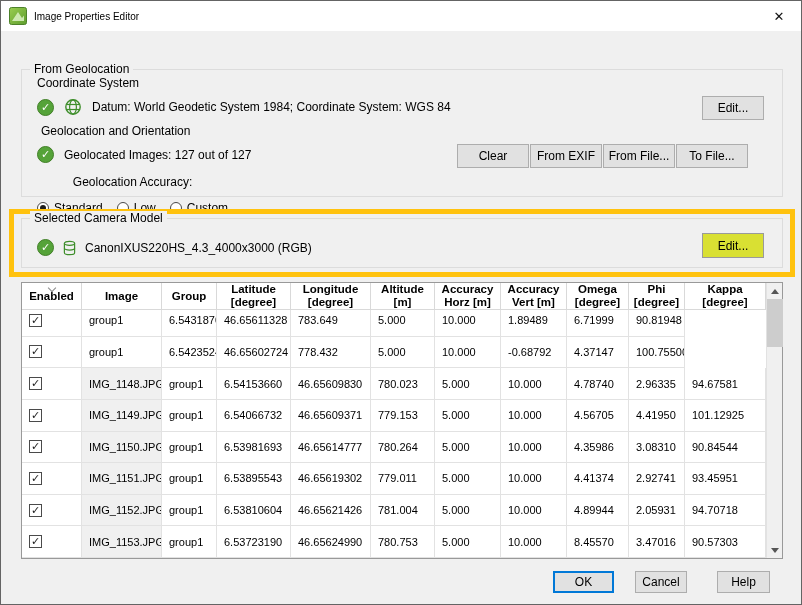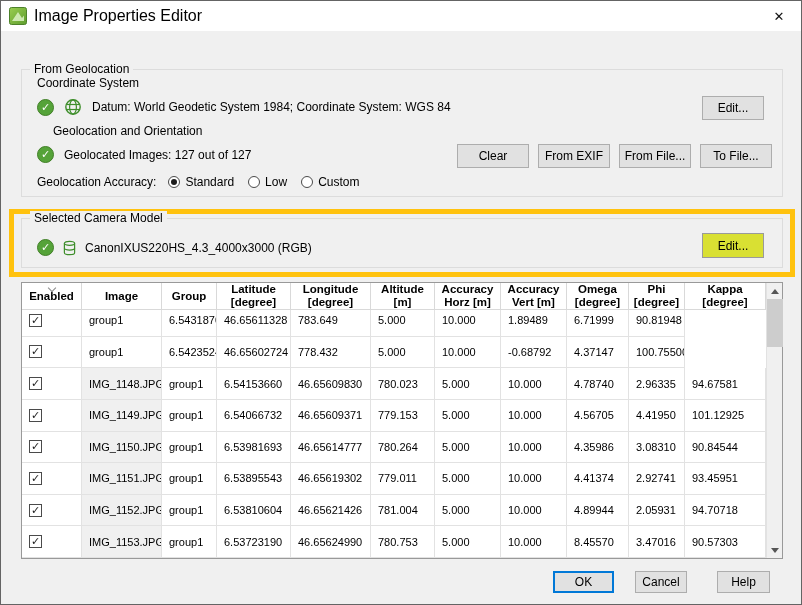--- a/index.html
+++ b/index.html
@@ -6,40 +6,40 @@
     --highlight:#FFC20E; --camera-edit-bg:#D9E033; --status-green:#55A339; --accent:#0078D7;
     --cols: 60px 80px 55px 74px 80px 64px 66px 66px 62px 56px 1fr;
   }
   *{box-sizing:border-box; margin:0; padding:0;}
   html,body{background:#cfcfcf; font-family:"Liberation Sans","DejaVu Sans",sans-serif;}
   .dialog{position:relative; width:802px; height:605px; background:#f0f0f0;
     border:1px solid #646464; overflow:hidden; font-size:12px; color:#000;}
   
   .titlebar{position:absolute; left:0; top:0; width:100%; height:30px; background:#ffffff;
     display:flex; align-items:center; padding-left:8px; gap:7px;}
-  .title-text{font-size:16px;}
+  .title-text{font-size:10px;}
   .close-btn{position:absolute; right:0; top:0; width:44px; height:30px; display:flex;
     align-items:center; justify-content:center; font-size:13px; color:#111; cursor:default;}
   
   .groupbox{position:absolute; border:1px solid #dcdcdc; background:transparent;}
   .gb-label{position:absolute; top:-8px; left:8px; background:#f0f0f0; padding:0 4px; font-size:12px; white-space:nowrap;}
   .sub-label{position:absolute; font-size:12px; white-space:nowrap;}
   .icon-row{position:absolute; display:flex; align-items:center; gap:10px; white-space:nowrap;}
   .status-check{width:17px; height:17px; border-radius:50%; background:var(--status-green);
     border:1px solid #417f27; color:#fff; font-size:11px; font-weight:bold;
     display:flex; align-items:center; justify-content:center; flex:none;}
   
   .btn{background:#e1e1e1; border:1px solid #adadad; font:inherit; font-size:12px; color:#000;
     display:flex; align-items:center; justify-content:center; cursor:default;}
   .edit-btn{position:absolute; left:680px; width:62px; height:24px;}
-  .geo-buttons{position:absolute; left:435px; top:74px; display:flex; gap:9px;border-radius:11px;}
+  .geo-buttons{position:absolute; left:435px; top:74px; display:flex; gap:1px;border-radius:11px;}
   .geo-buttons .btn{width:72px; height:24px;}
   .camera-edit{background:var(--camera-edit-bg); border:1px solid #9a9a9a;}
   
-  .acc-row{position:absolute; left:15px; top:105px; display:flex; align-items:center; gap:12px;}
+  .acc-row{position:absolute; left:15px; top:105px; display:flex; align-items:center; gap:12px;flex-direction:column;}
   .radio-group{display:flex; align-items:center; gap:14px;}
   .radio-option{display:inline-flex; align-items:center; gap:5px;}
   .radio{width:12px; height:12px; border:1px solid #4a4a4a; border-radius:50%; background:#fff;
     display:inline-flex; align-items:center; justify-content:center; flex:none;}
   .radio.checked::after{content:''; width:6px; height:6px; border-radius:50%; background:#1c1c1c;}
   
   .camera-highlight{position:absolute; left:8px; top:208px; width:786px; height:68px;
     border:5px solid var(--highlight);}
   .camera-inner{position:absolute; left:7px; top:4px; right:7px; bottom:4px;
     border:1px solid #dcdcdc; background:#f0f0f0;}
@@ -109,21 +109,21 @@
           <circle cx="9" cy="9" r="7.2" fill="none" stroke="#3E8E2B" stroke-width="1.4"></circle>
           <ellipse cx="9" cy="9" rx="3.4" ry="7.2" fill="none" stroke="#3E8E2B" stroke-width="1.2"></ellipse>
           <line x1="2.4" y1="6.5" x2="15.6" y2="6.5" stroke="#3E8E2B" stroke-width="1.2"></line>
           <line x1="2.4" y1="11.5" x2="15.6" y2="11.5" stroke="#3E8E2B" stroke-width="1.2"></line>
         </svg>
       </span>
       <span>Datum: World Geodetic System 1984; Coordinate System: WGS 84</span>
     </div>
     <button class="btn edit-btn" style="top:26px;">Edit...</button>
 
-    <span class="sub-label" style="left:31px; top:54px;">Geolocation and Orientation</span>
+    <span class="sub-label" style="left:19px; top:54px;">Geolocation and Orientation</span>
 
     <div class="icon-row" style="left:15px; top:76px;">
       <span class="status-check">✓</span>
       <span>Geolocated Images: 127 out of 127</span>
     </div>
     <div class="geo-buttons">
         <button class="btn">Clear</button>
         <button class="btn">From EXIF</button>
         <button class="btn">From File...</button>
         <button class="btn">To File...</button>

